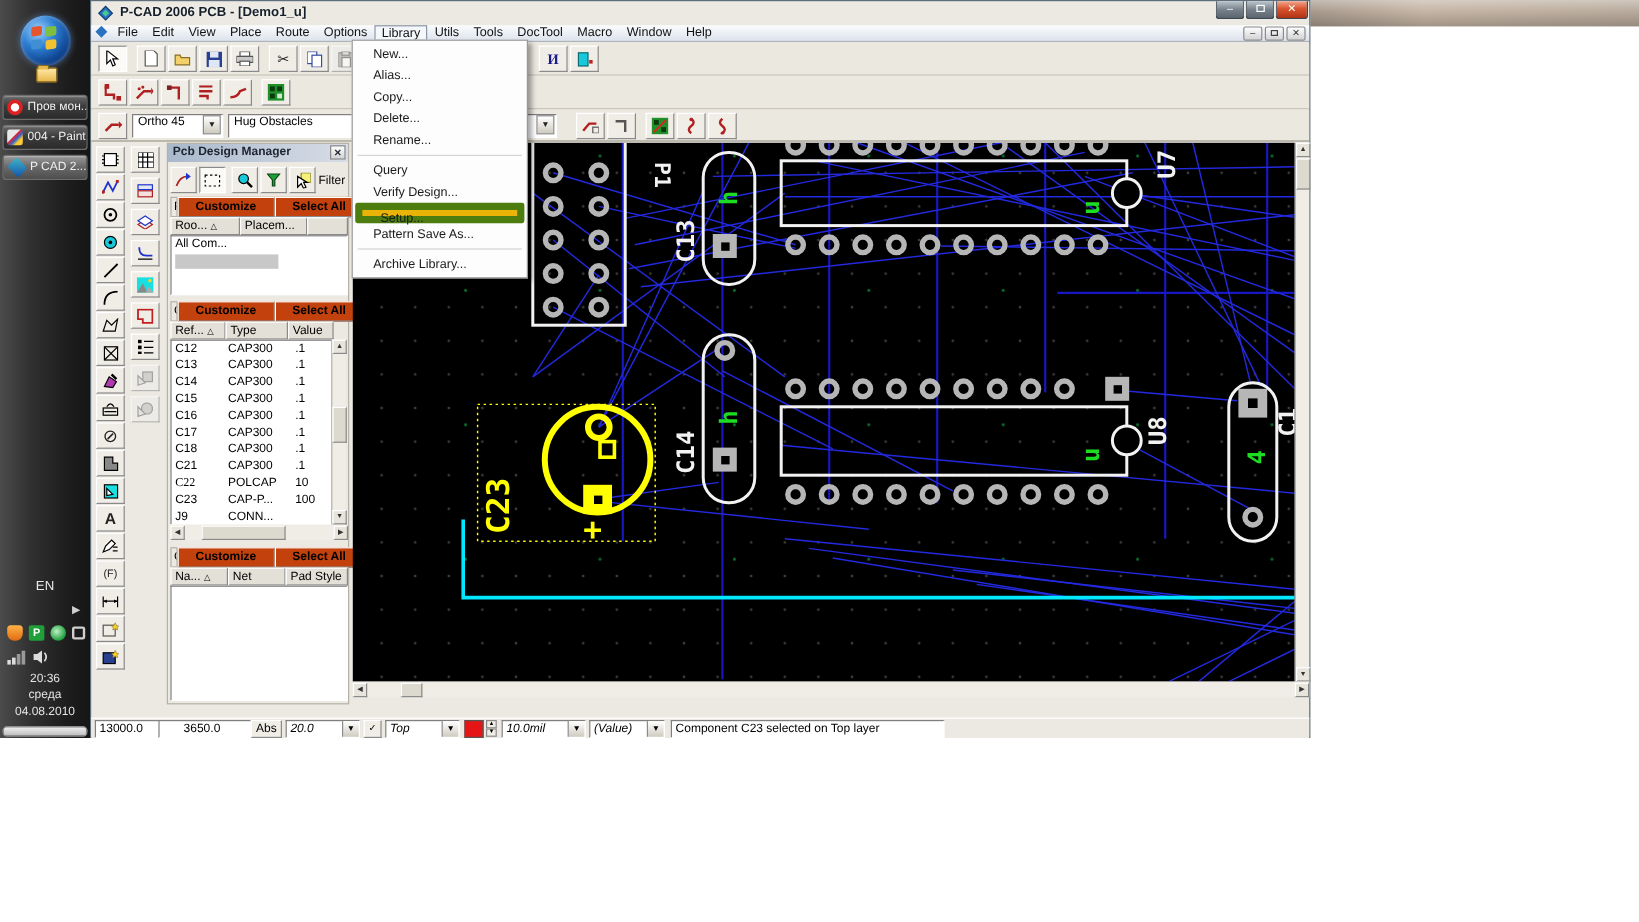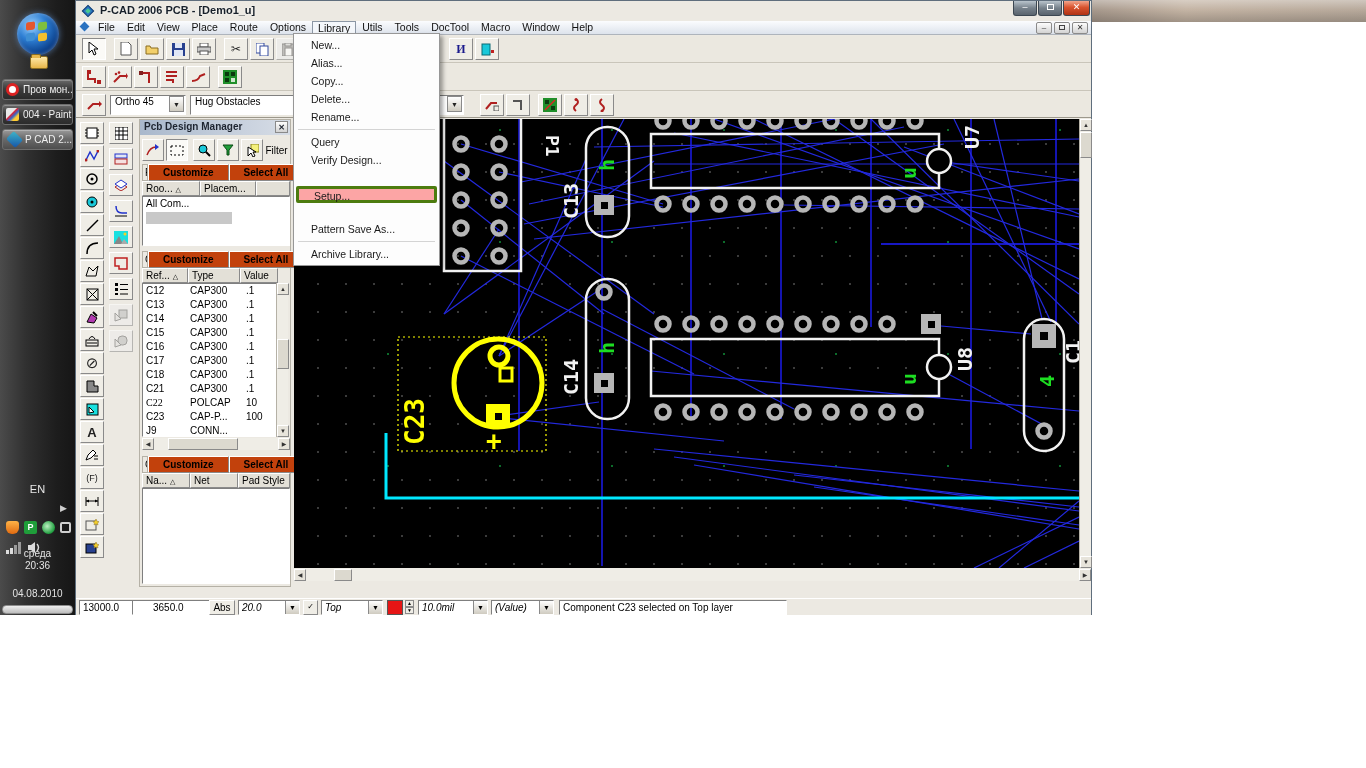--- a/index.html
+++ b/index.html
@@ -139,21 +139,21 @@
   .scombo { position:absolute; top:1px; height:15px; background:#fff; border:1px solid; border-color:#7f7f7f #fff #fff #7f7f7f;
     font-size:10px; display:flex;font-style:italic; }
   .scombo .cval { flex:1; padding:1px 3px; white-space:nowrap; overflow:hidden;}
   .scombo .carr { width:14px; background:linear-gradient(#fff,#cfcbc0); border-left:1px solid #8a8a8a; font-size:7px;
     text-align:center; line-height:13px; }
 
   
   #lib-menu { position:absolute; left:293px; top:33px; width:147px; background:#fdfdfd;
     border:1px solid #979797; box-shadow:3px 3px 4px rgba(0,0,0,.35); z-index:50; font-size:10.5px; padding:2px 0; }
   .dd-item { height:18px; line-height:18px; padding-left:17px; color:#1a1a1a; }
-  .dd-item.hl { background:#fca5a5; border:3px solid #4d7c0f; border-radius:2px; margin:17px 2px; padding-left:15px; height:17px; line-height:15px;}
+  .dd-item.hl { background:#eab308; border:6px solid #4d7c0f; border-radius:2px; margin:0 2px; padding-left:15px; height:17px; line-height:15px;}
   .dd-sep { height:1px; background:#d4d4d4; margin:3px 4px; }
 
   
   .isvg { display:block; }
 </style>
 </head>
 <body>
 <div id="screen">
 
   <div id="taskbar">
@@ -194,21 +194,21 @@
         <rect x="8" y="3" width="3" height="9" fill="#9a9a9a"></rect>
           <rect x="12" y="0" width="3" height="12" fill="#9a9a9a"></rect>
       </svg>
       <svg class="isvg" width="16" height="13">
         <polygon points="1,4 4,4 8,1 8,12 4,9 1,9" fill="#dcdcdc"></polygon>
         <path d="M10 3 Q13 6.5 10 10" stroke="#dcdcdc" fill="none" stroke-width="1.4"></path>
       </svg>
     </div>
 
     <div class="clock-line" style="top:560px;">20:36</div>
-    <div class="clock-line" style="top:548px;">среда</div>
+    <div class="clock-line" style="top:574px;">среда</div>
     <div class="clock-line" style="top:588px;">04.08.2010</div>
     <div id="taskbar-endbar"></div>
   </div>
 
   <div id="glass-strip"></div>
 
   <div id="app">
 
     <div id="titlebar">
       <svg id="title-icon" class="isvg" width="14" height="14">

